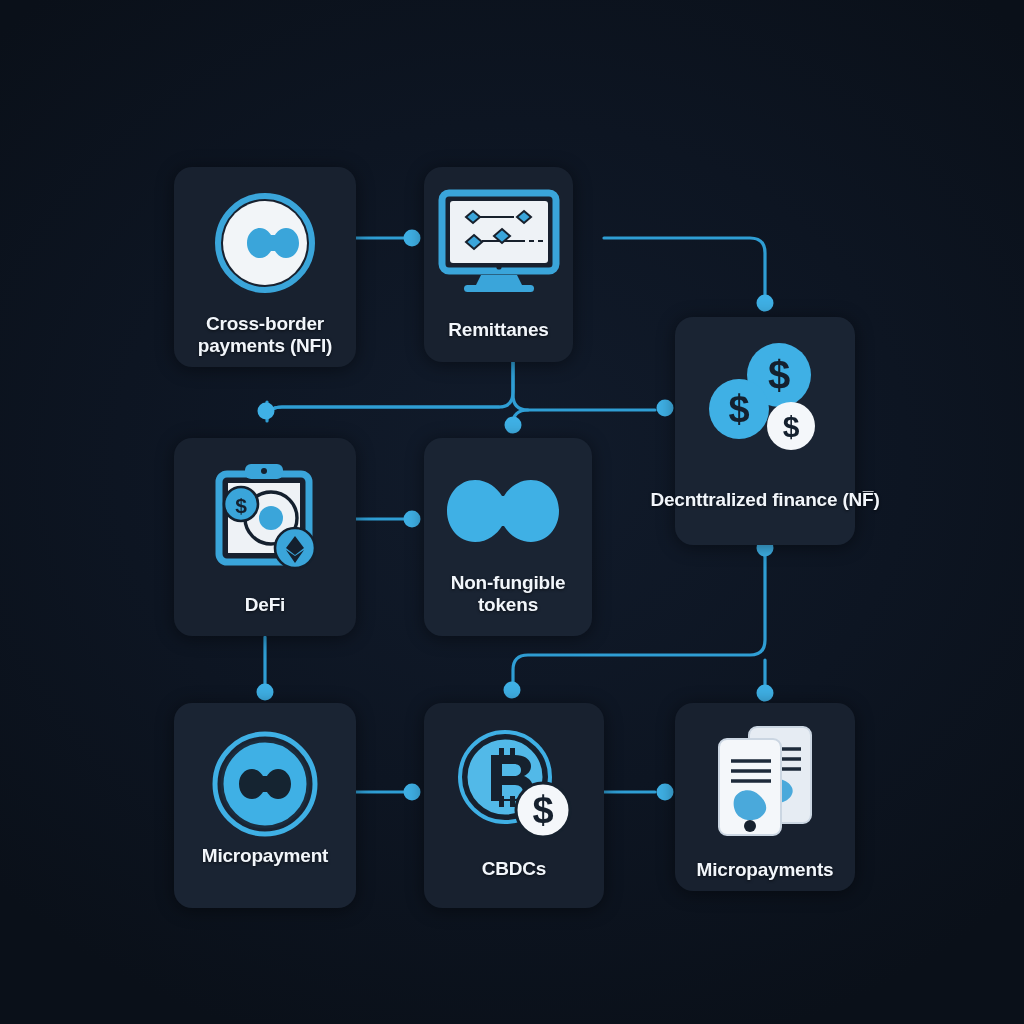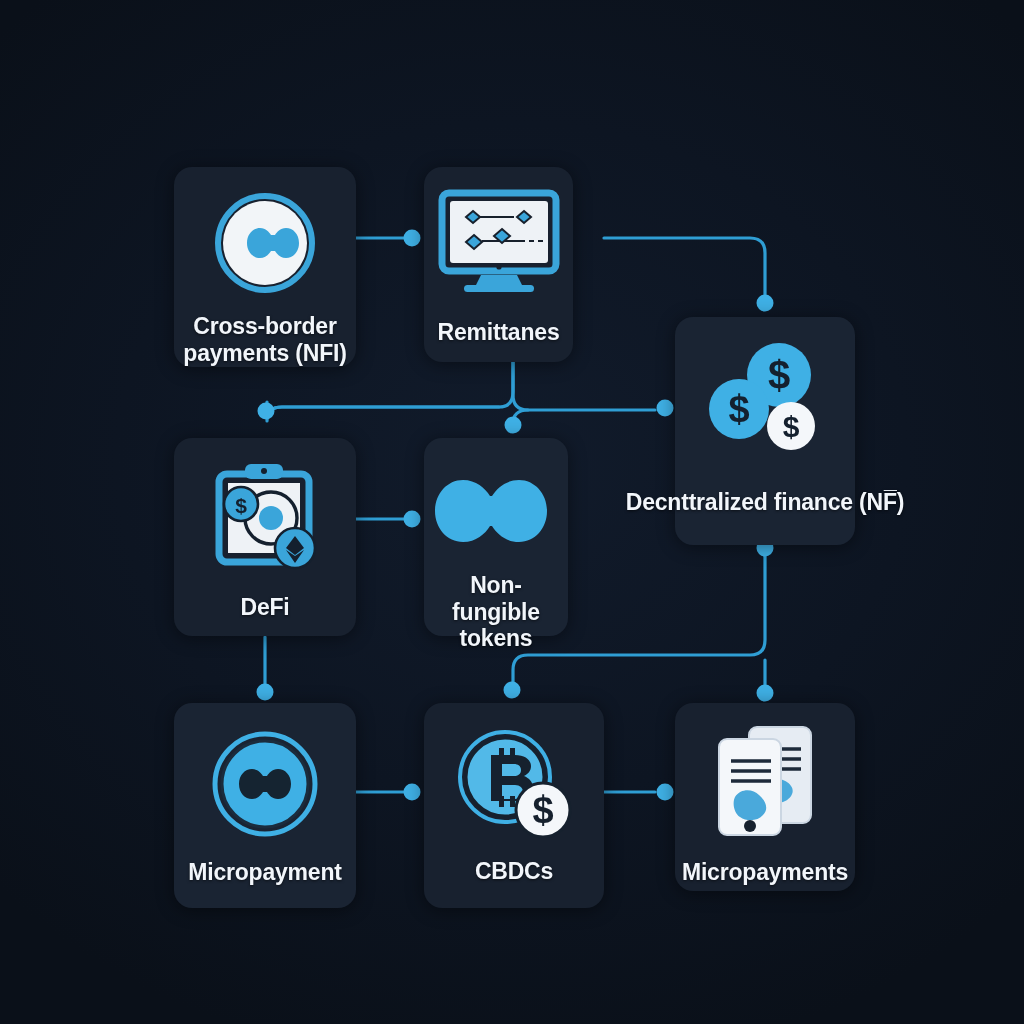--- a/index.html
+++ b/index.html
@@ -28,54 +28,54 @@
     overflow:visible;
   }
   .card.soft{background:#1a2433;}
   .icon-wrap{
     flex:0 0 auto;
     display:flex;align-items:center;justify-content:center;
   }
   .label{
     color:#f2f6fb;
     font-weight:bold;
-    font-size:23px;
+    font-size:19px;
     line-height:1.16;
     text-align:center;
     letter-spacing:-.2px;
     text-shadow:0 1px 3px rgba(0,0,0,.6);
     padding:0 4px;
     white-space:pre-line;
   }
 
   
   #card-cross  {left:174px; top:167px;  width:182px;height:200px;}
   #card-remit  {left:424px; top:167px;  width:149px;height:195px;}
   #card-defi2  {left:675px; top:317px;  width:180px;height:228px;}
   #card-defi   {left:174px; top:438px;  width:182px;height:198px;}
-  #card-nft    {left:424px; top:438px;  width:144px;height:198px;}
+  #card-nft    {left:424px; top:438px;  width:168px;height:198px;}
   #card-micro  {left:174px; top:703px;  width:182px;height:205px;}
   #card-cbdc   {left:424px; top:703px;  width:180px;height:205px;}
   #card-micros {left:675px; top:703px;  width:180px;height:188px;}
 
   #card-cross  .icon-wrap{margin-top:24px;}
   #card-remit  .icon-wrap{margin-top:22px;}
   #card-defi2  .icon-wrap{margin-top:22px;}
   #card-defi   .icon-wrap{margin-top:22px;}
   #card-nft    .icon-wrap{margin-top:38px;}
   #card-micro  .icon-wrap{margin-top:28px;}
   #card-cbdc   .icon-wrap{margin-top:24px;}
   #card-micros .icon-wrap{margin-top:22px;}
 
   #card-cross  .label{margin-top:18px;}
   #card-remit  .label{margin-top:26px;}
   #card-defi2  .label{margin-top:30px;white-space:nowrap;}
   #card-defi   .label{margin-top:22px;}
   #card-nft    .label{margin-top:26px;}
-  #card-micro  .label{margin-top:22px;}
+  #card-micro  .label{margin-top:8px;}
   #card-cbdc   .label{margin-top:19px;}
   #card-micros .label{margin-top:22px;}
 
   #card-defi2 .label{line-height:1.14;}
 </style>
 </head>
 <body>
 
 <div id="canvas">
 

